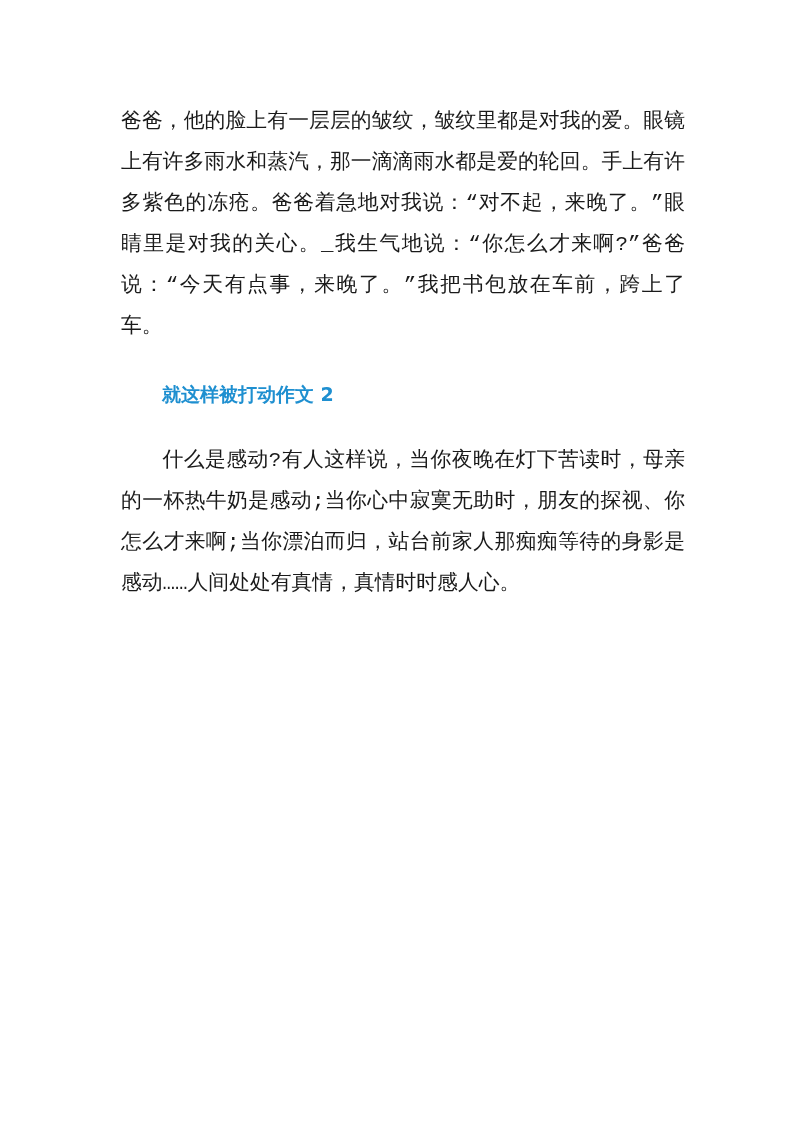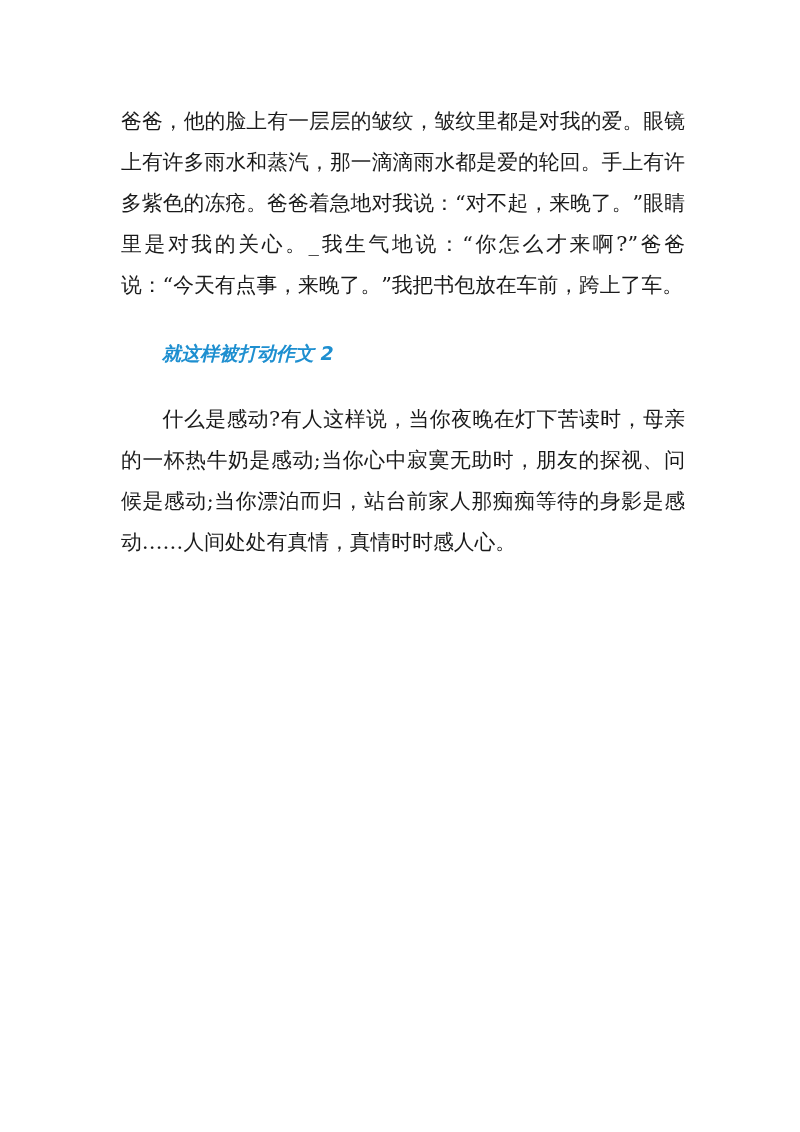--- a/index.html
+++ b/index.html
@@ -12,33 +12,33 @@
       font-family: "DejaVu Serif", "Liberation Serif", serif;
       color: #1a1a1a;
       font-size: 20.8px;
       line-height: 41px;
     }
     .para {
       margin: 0 0 29px 0;
       text-align: justify;
       text-justify: inter-character;
       word-break: break-all;
+      font-family: Liberation Mono, monospace;
     }
     .para.indent { text-indent: 41.6px; }
     .heading {
       margin: 0 0 28px 0;
       padding-left: 41px;
       color: #1e8fd0;
       font-family: "DejaVu Sans", "Liberation Sans", sans-serif;
       font-weight: bold;
       font-size: 19px;
       line-height: 36px;
-      font-style: italic;
     }
   </style>
 </head>
 <body>
 
 <div class="page">
   <p class="para">爸爸，他的脸上有一层层的皱纹，皱纹里都是对我的爱。眼镜上有许多雨水和蒸汽，那一滴滴雨水都是爱的轮回。手上有许多紫色的冻疮。爸爸着急地对我说：“对不起，来晚了。”眼睛里是对我的关心。_我生气地说：“你怎么才来啊?”爸爸说：“今天有点事，来晚了。”我把书包放在车前，跨上了车。</p>
   <h2 class="heading">就这样被打动作文 2</h2>
-  <p class="para indent">什么是感动?有人这样说，当你夜晚在灯下苦读时，母亲的一杯热牛奶是感动;当你心中寂寞无助时，朋友的探视、问候是感动;当你漂泊而归，站台前家人那痴痴等待的身影是感动……人间处处有真情，真情时时感人心。</p>
+  <p class="para indent">什么是感动?有人这样说，当你夜晚在灯下苦读时，母亲的一杯热牛奶是感动;当你心中寂寞无助时，朋友的探视、你怎么才来啊;当你漂泊而归，站台前家人那痴痴等待的身影是感动……人间处处有真情，真情时时感人心。</p>
 </div>
 
 </body></html>

